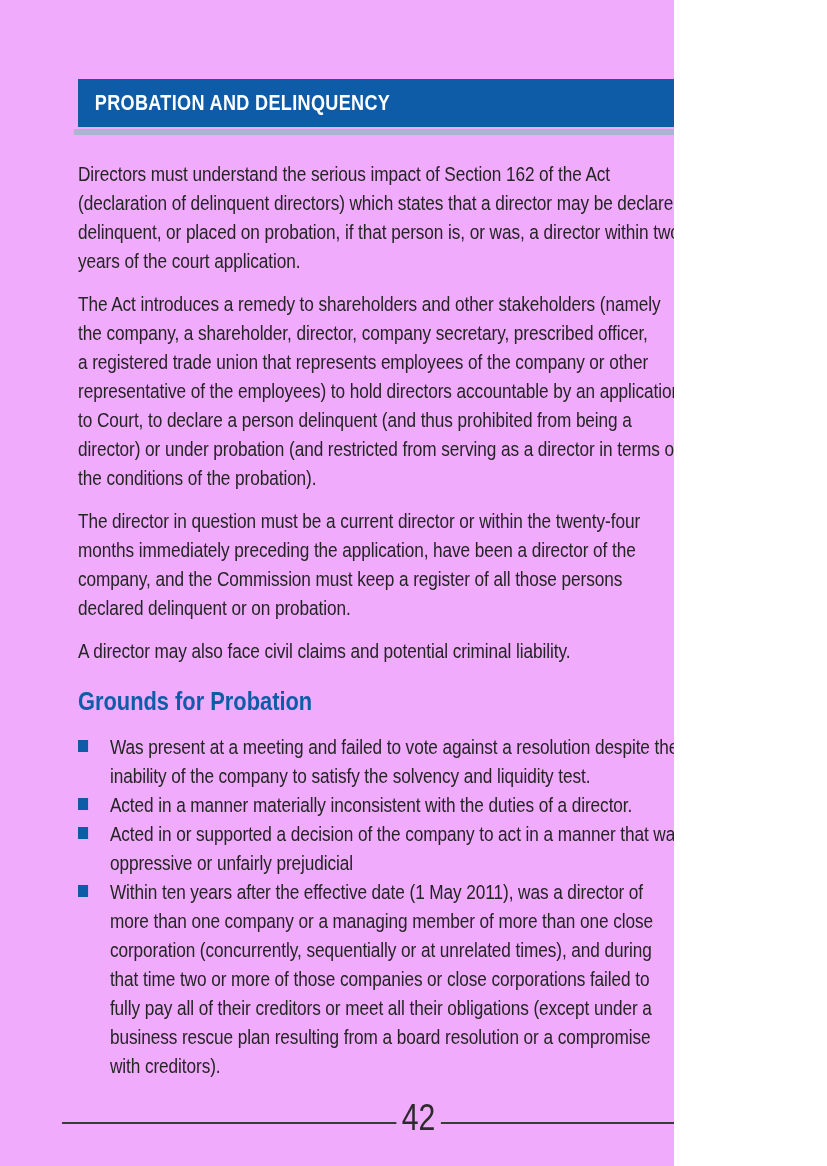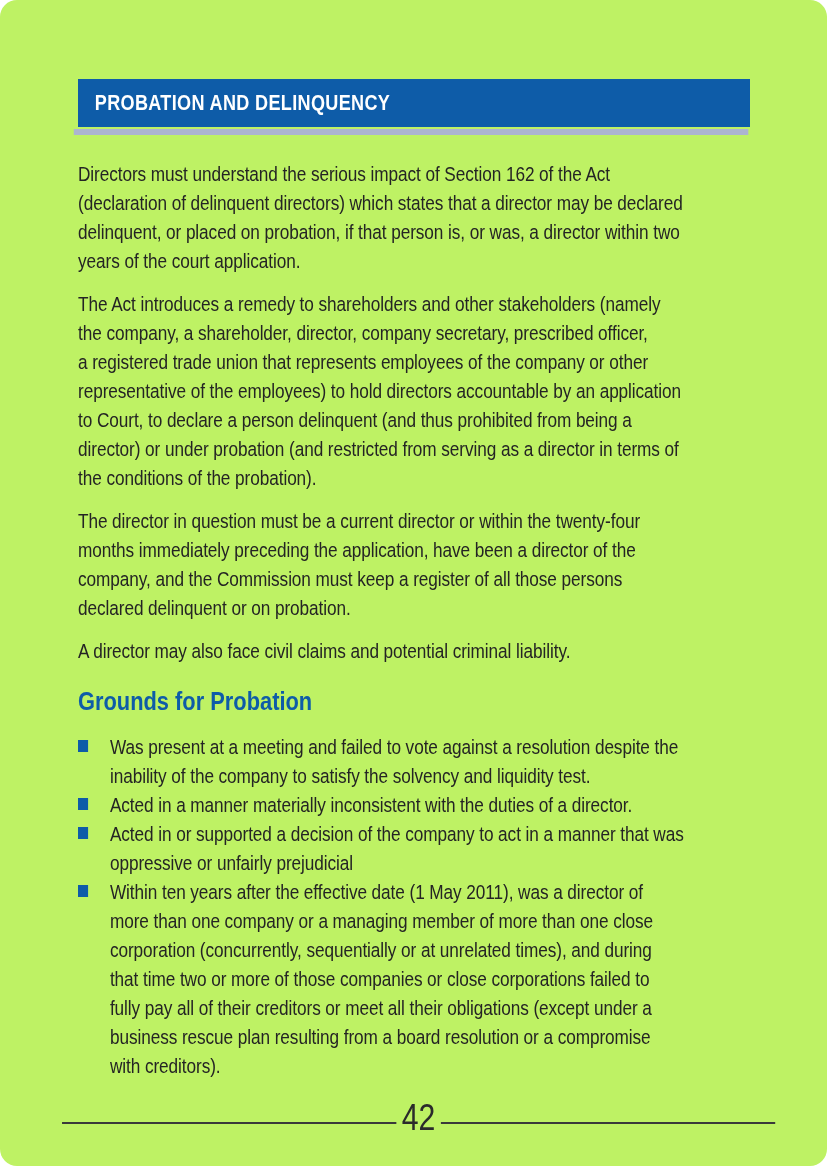--- a/index.html
+++ b/index.html
@@ -3,27 +3,26 @@
 <meta charset="utf-8">
 <title>Probation and Delinquency</title>
 <style>
   html, body {
     margin: 0;
     padding: 0;
     background: #ffffff;
   }
   .page {
     position: relative;
-    width: 827px;
+    width: 674px;
     height: 1166px;
-    background: #bef264;
+    background: #f0abfc;
     overflow: hidden;
     font-family: "Liberation Sans", sans-serif;
     color: var(--body-text, #242424);
-    border-radius: 17px;
   }
   
   .condense {
     position: absolute;
     left: 78px;
     top: 0;
     width: 800px;
     transform: scaleX(0.84);
     transform-origin: 0 0;
   }

